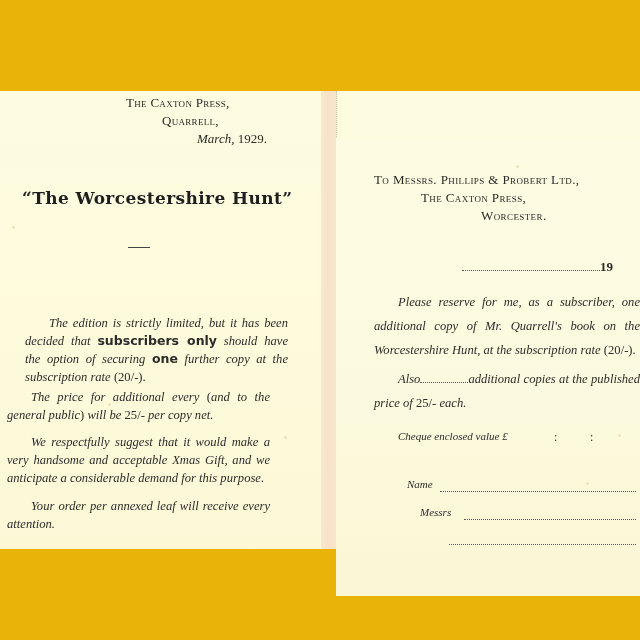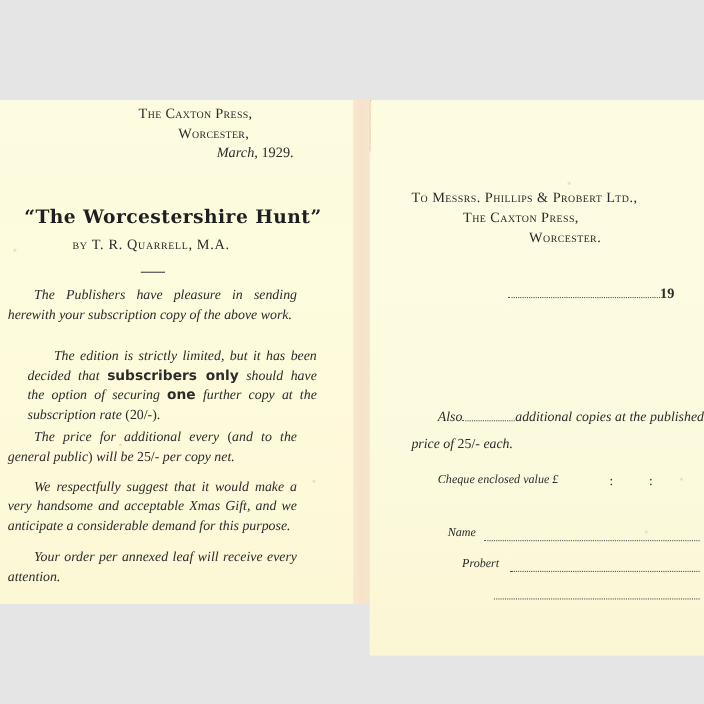--- a/index.html
+++ b/index.html
@@ -7,21 +7,21 @@
       padding: 0;
       width: 640px;
       height: 640px;
       background: #ffffff;
       overflow: hidden;
     }
     .stage {
       position: relative;
       width: 640px;
       height: 640px;
-      background: #e5e5e5;
+      background: #eab308;
     }
     .sheet {
       position: absolute;
       top: 91px;
       left: 0;
       width: 640px;
       height: 458px;
       background: #fdfbe0;
     }
     .page {
@@ -170,30 +170,28 @@
     }
   </style>
 </head>
 <body>
 
 <div class="stage">
   <div class="sheet">
 
     <div class="page page-left">
       <div class="addr-line sc" style="left:126px; top:4px;">The Caxton Press,</div>
-      <div class="addr-line sc" style="left:162px; top:22px;">Worcester,</div>
+      <div class="addr-line sc" style="left:162px; top:22px;">Quarrell,</div>
       <div class="addr-line" style="left:197px; top:40px;">
         <em>March</em><span>, 1929.</span>
       </div>
 
       <div class="title">“The Worcestershire Hunt”</div>
-      <div class="byline">by T. R. Quarrell, M.A.</div>
       <div class="rule"></div>
 
-      <p class="body-para" style="top:168px; margin:0;">The Publishers have pleasure in sending herewith your subscription copy of the above work.</p>
 
       <p class="body-para" style="top:205px; margin:18px;">
         <span>The edition is strictly limited, but it has been decided that</span>
         <b>subscribers only</b>
         <span>should have the option of securing</span>
         <b>one</b>
         <span>further copy at the subscription rate</span>
         <span class="upright">(20/-).</span>
       </p>
 
@@ -217,38 +215,42 @@
     <div class="gutter"></div>
 
     <div class="page page-right">
       <div class="to-line" style="left:38px; top:34px;">To Messrs. Phillips &amp; Probert Ltd.,</div>
       <div class="to-line" style="left:85px; top:52px;">The Caxton Press,</div>
       <div class="to-line" style="left:145px; top:70px;">Worcester.</div>
 
       <div class="dotline" style="left:126px; top:120px; width:138px;"></div>
       <div class="year" style="left:264px; top:121px;">19</div>
 
+      <p class="form-para" style="top:152px; margin:0; width:266px;">
+        <span>Please reserve for me, as a subscriber, one additional copy of Mr. Quarrell's book on the Worcestershire Hunt, at the subscription rate</span>
+        <span class="upright">(20/-).</span>
+      </p>
 
       <p class="form-para" style="top:229px; margin:0; width:266px;">
         <span>Also</span><span class="inline-dots"></span><span>additional copies at the published price of</span>
         <span class="upright">25/-</span>
         <span>each.</span>
       </p>
 
       <div class="field-label" style="left:62px; top:292px;">Cheque enclosed value £</div>
       <div class="field-label" style="left:196px; top:292px; width:28px; height:14px;"></div>
       <div class="colon" style="left:218px; top:292px;">:</div>
       <div class="field-label" style="left:226px; top:292px; width:26px; height:14px;"></div>
       <div class="colon" style="left:254px; top:292px;">:</div>
       <div class="field-label" style="left:262px; top:292px; width:30px; height:14px;"></div>
 
       <div class="field-label" style="left:71px; top:340px;">Name</div>
       <div class="dotline" style="left:104px; top:341px; width:196px;"></div>
 
-      <div class="field-label" style="left:84px; top:368px;">Probert</div>
+      <div class="field-label" style="left:84px; top:368px;">Messrs</div>
       <div class="dotline" style="left:128px; top:369px; width:172px;"></div>
       <div class="dotline" style="left:113px; top:394px; width:187px;"></div>
 
       <div class="speck" style="left:180px; top:27px;"></div>
       <div class="speck" style="left:282px; top:296px;"></div>
       <div class="speck" style="left:250px; top:344px;"></div>
     </div>
   </div>
 </div>
 

